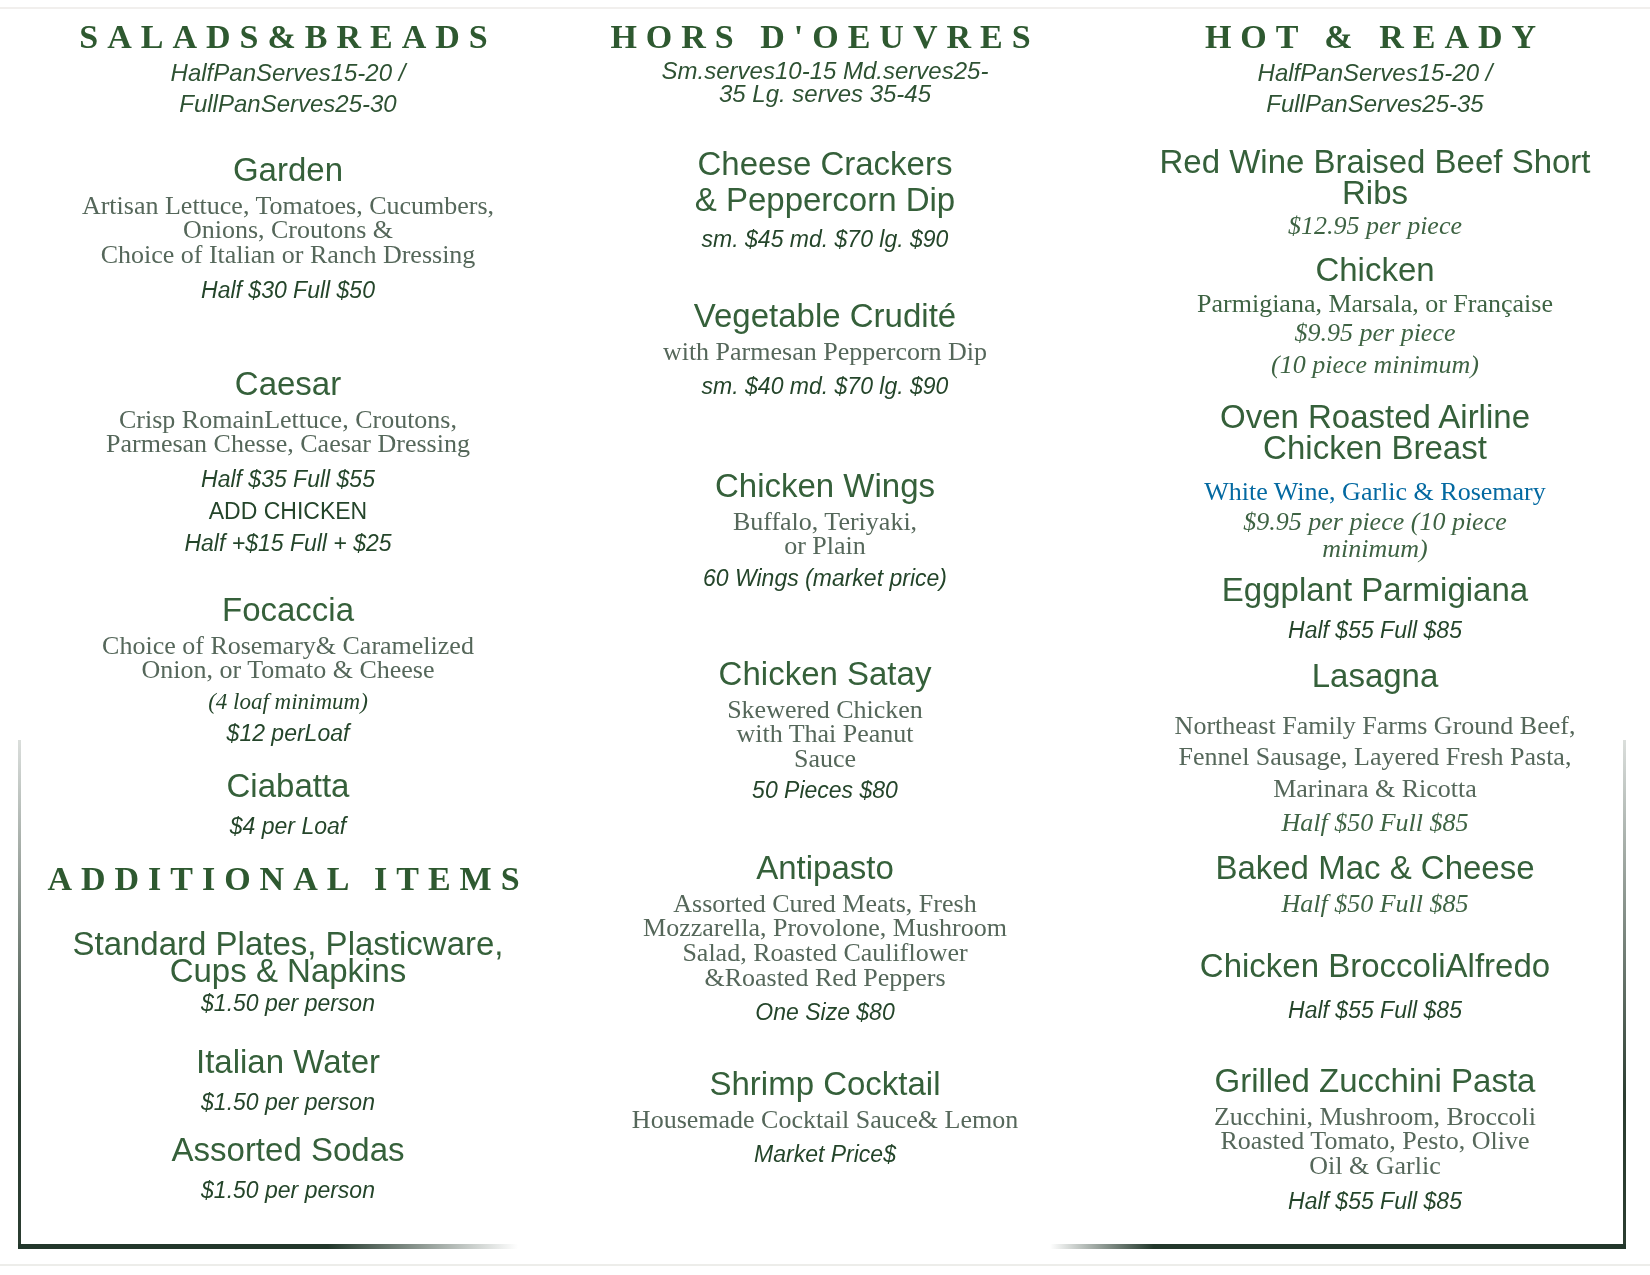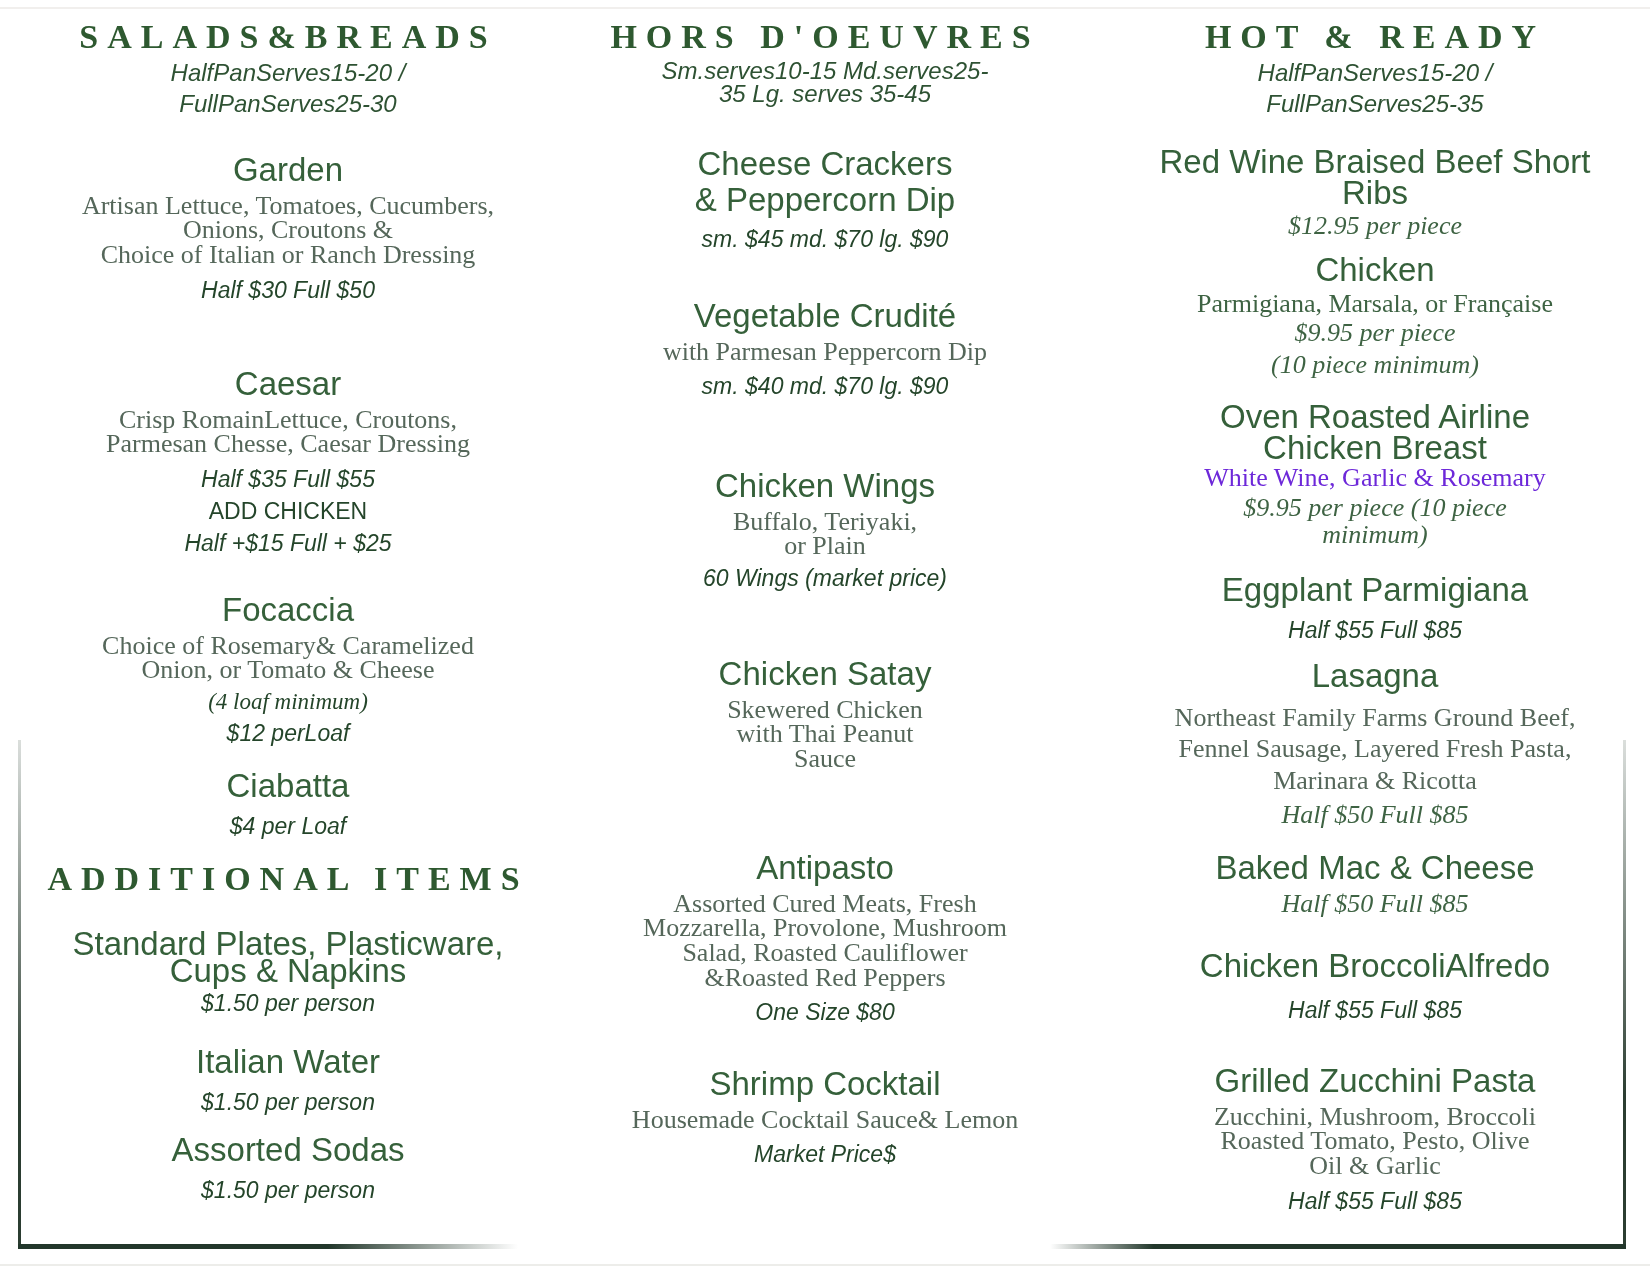--- a/index.html
+++ b/index.html
@@ -122,20 +122,21 @@
       <div class="desc">Buffalo, Teriyaki,
 or Plain</div>
       <div class="price-sans" style="margin-top:6px">60 Wings (market price)</div>
     </div>
 
     <div class="block" style="top:656px">
       <div class="name">Chicken Satay</div>
       <div class="desc">Skewered Chicken
 with Thai Peanut
 Sauce</div>
+      <div class="price-sans" style="margin-top:5px">50 Pieces $80</div>
     </div>
 
     <div class="block" style="top:850px">
       <div class="name">Antipasto</div>
       <div class="desc">Assorted Cured Meats, Fresh
 Mozzarella, Provolone, Mushroom
 Salad, Roasted Cauliflower
 &amp;Roasted Red Peppers</div>
       <div class="price-sans">One Size $80</div>
     </div>
@@ -161,33 +162,33 @@
     <div class="block" style="top:252px">
       <div class="name">Chicken</div>
       <div class="desc" style="margin-top:4px;color:#3e6343">Parmigiana, Marsala, or Française</div>
       <div class="price-serif" style="margin-top:3px">$9.95 per piece</div>
       <div class="note-serif">(10 piece minimum)</div>
     </div>
 
     <div class="block" style="top:402px">
       <div class="name" style="line-height:0.93">Oven Roasted Airline
 Chicken Breast</div>
-      <div class="desc" style="margin-top:3px;color:#6d28d9">White Wine, Garlic &amp; Rosemary</div>
+      <div class="desc" style="margin-top:17px;color:#0369a1">White Wine, Garlic &amp; Rosemary</div>
       <div class="price-serif" style="margin-top:3px">$9.95 per piece (10 piece
 minimum)</div>
     </div>
 
     <div class="block" style="top:572px">
       <div class="name">Eggplant Parmigiana</div>
       <div class="price-sans">Half $55 Full $85</div>
     </div>
 
     <div class="block" style="top:658px">
       <div class="name">Lasagna</div>
-      <div class="desc" style="margin-top:8px;line-height:1.22">Northeast Family Farms Ground Beef,
+      <div class="desc" style="margin-top:16px;line-height:1.22">Northeast Family Farms Ground Beef,
 Fennel Sausage, Layered Fresh Pasta,
 Marinara &amp; Ricotta</div>
       <div class="price-serif" style="margin-top:4px">Half $50 Full $85</div>
     </div>
 
     <div class="block" style="top:850px">
       <div class="name">Baked Mac &amp; Cheese</div>
       <div class="price-serif" style="margin-top:4px">Half $50 Full $85</div>
     </div>
 

